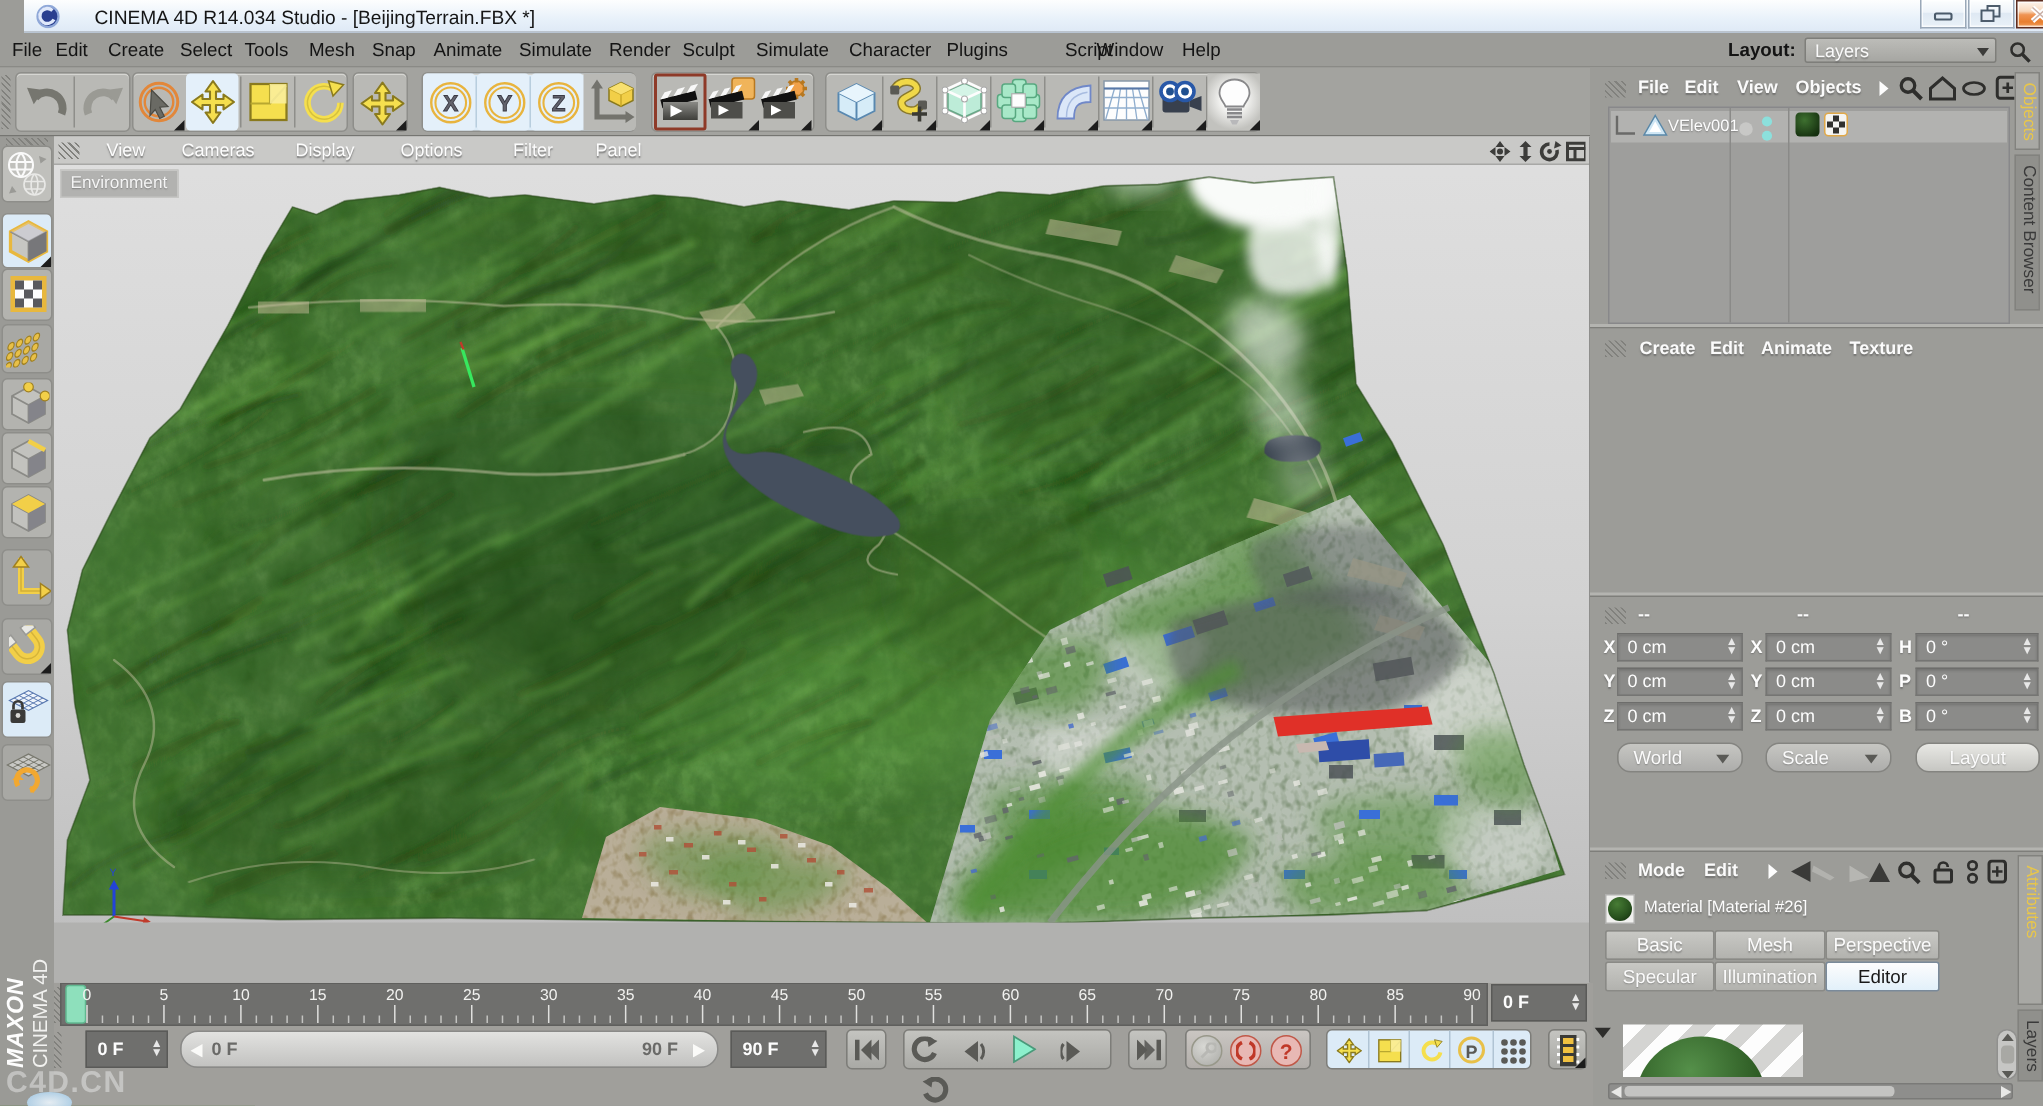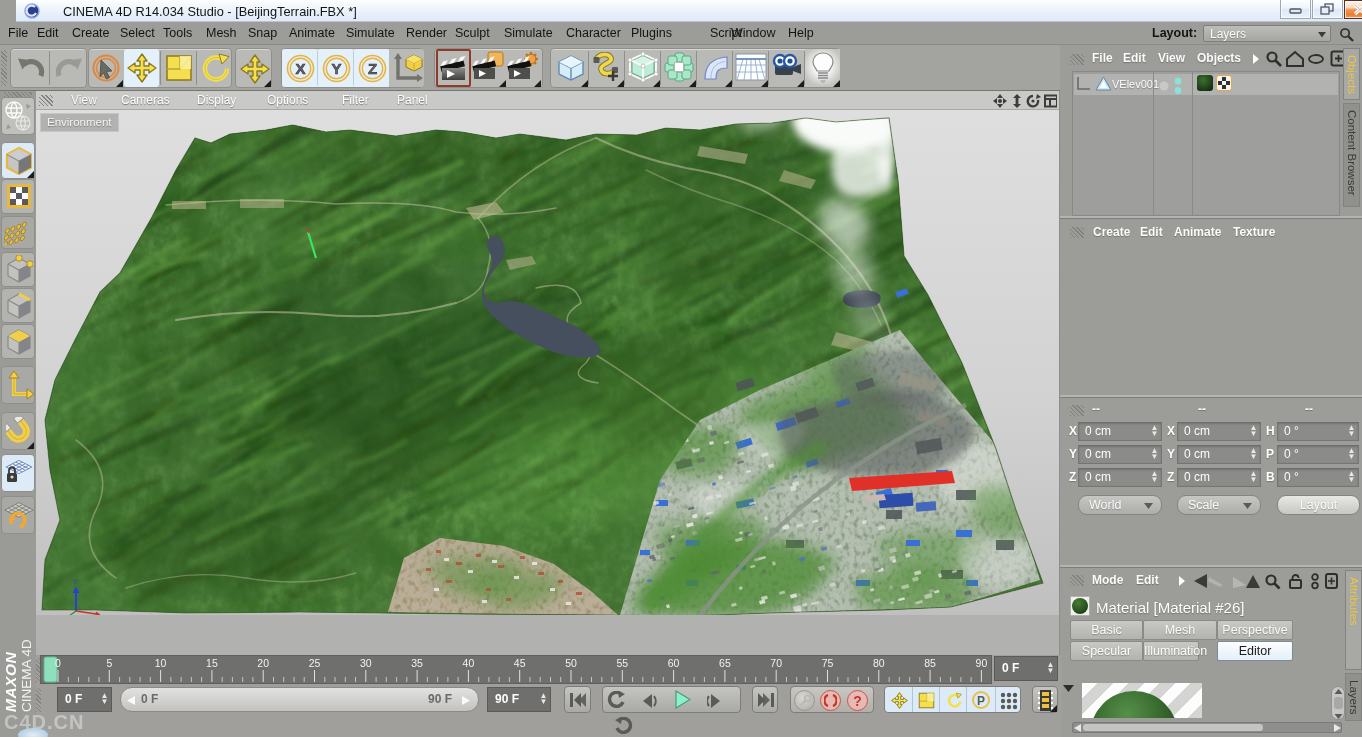--- a/index.html
+++ b/index.html
@@ -1321,26 +1321,26 @@
           <circle cx="122" cy="12.5" r="2.8"></circle>
         </g>
       <g>
           <rect x="133" y="1" width="11" height="14" rx="2" fill="none" stroke="#2e2e2c" stroke-width="2"></rect>
           <path d="M138.5 4.5v7M135 8h7" stroke="#2e2e2c" stroke-width="1.6"></path>
         </g>
     </svg>
     <div class="abs" style="left:10px;top:551px;width:20px;height:20px;background:#f0f0ee;border:1px solid #b0b0ae">
         <div class="abs" style="left:1px;top:1px;width:16px;height:16px;border-radius:50%;background:radial-gradient(circle at 38% 30%,#477c35,#27501d 60%,#122a0c 95%);"></div>
       </div>
-    <span style="position:absolute;left:36px;top:554px;font-size:15px;color:#fdfdfd;text-shadow:0 1px 1px rgba(80,80,80,.5)">Material [Material #26]</span>
+    <span style="position:absolute;left:36px;top:554px;font-size:11px;color:#fdfdfd;text-shadow:0 1px 1px rgba(80,80,80,.5)">Material [Material #26]</span>
     <div class="atab" style="left:10px;top:575px;width:73px;">Basic</div>
     <div class="atab" style="left:83px;top:575px;width:74px;">Mesh</div>
     <div class="atab" style="left:157px;top:575px;width:76px;">Perspective</div>
     <div class="atab" style="left:10px;top:596px;width:73px;">Specular</div>
-    <div class="atab" style="left:83px;top:596px;width:56px;">Illumination</div>
+    <div class="atab" style="left:83px;top:596px;width:74px;">Illumination</div>
     <div class="atab on" style="left:157px;top:596px;width:76px;">Editor</div>
     <div class="atab" style="left:10px;top:648px;width:73px;margin-left:31px;">Assign</div>
     <svg class="abs" style="left:3px;top:640px" width="11" height="8">
         <path d="M0 0h11l-5.5 7z" fill="#2e2e2c"></path>
       </svg>
     <div class="abs" style="left:22px;top:638px;width:120px;height:35px;background:repeating-linear-gradient(135deg,#fdfdfd 0 11px,#d4d4d2 11px 22px);overflow:hidden;">
       <div class="abs" style="left:8px;top:8px;width:88px;height:88px;border-radius:50%;background:radial-gradient(circle at 42% 26%,#55904a,#2e5c24 55%,#142e0c 92%);"></div>
     </div>
     <div class="abs" style="left:271px;top:641px;width:14px;height:34px;background:#c6c6c4;border:1px solid #90908e;border-radius:7px;">
       <svg class="abs" style="left:2px;top:2px" width="9" height="30">

